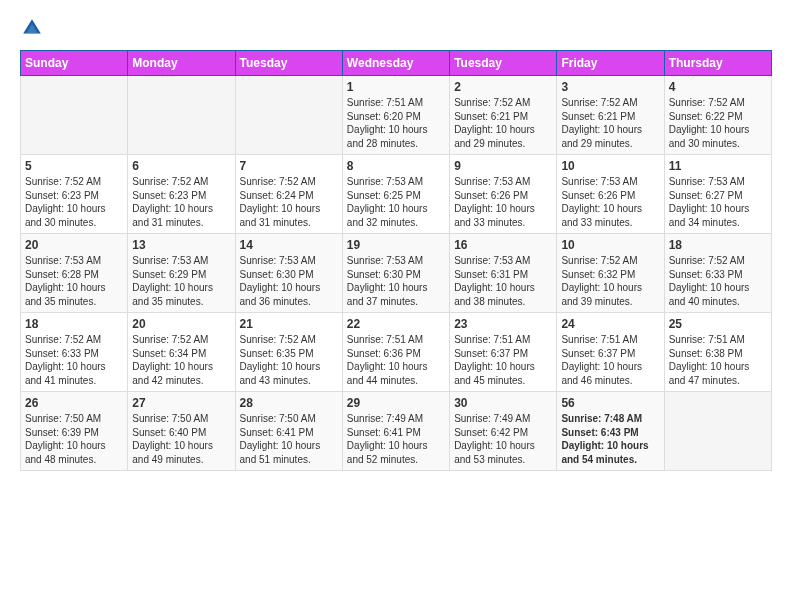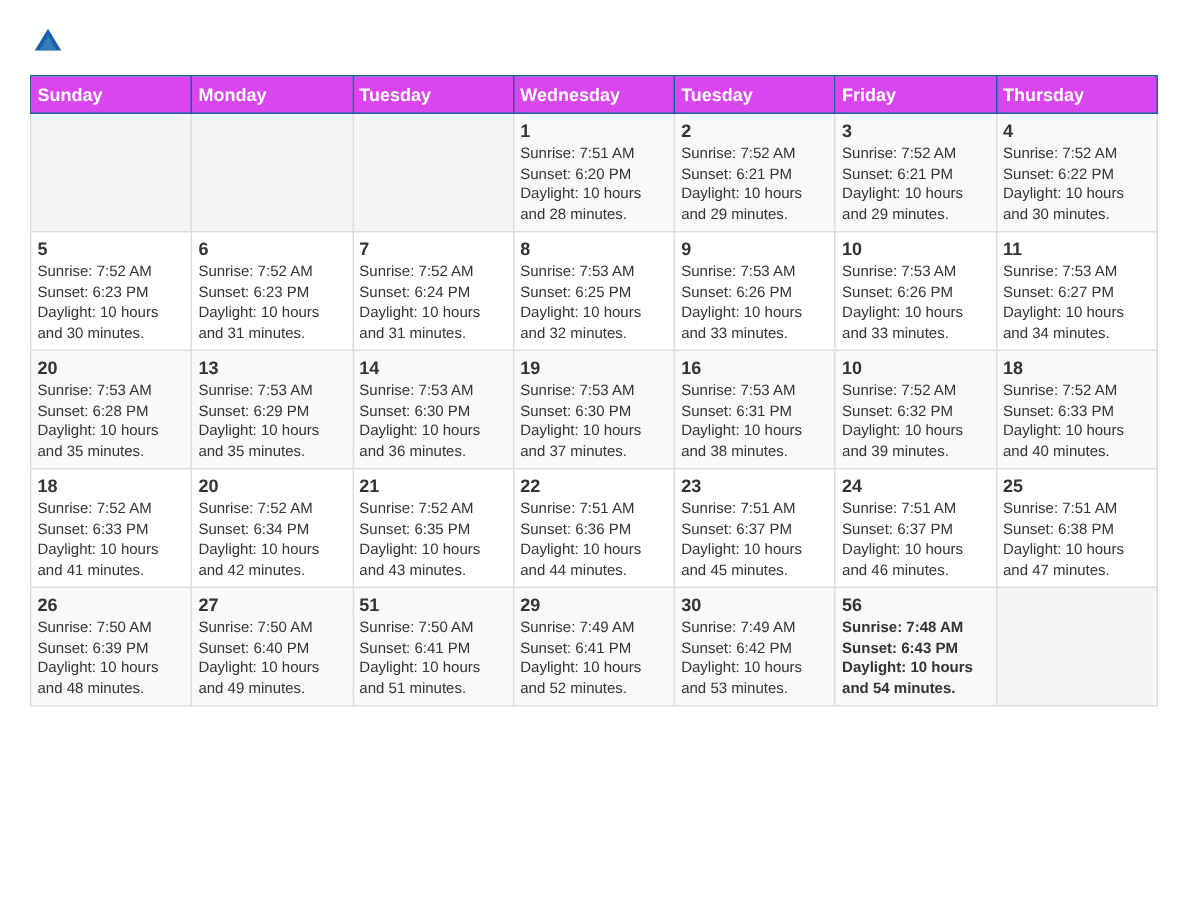--- a/index.html
+++ b/index.html
@@ -325,21 +325,21 @@
 and 48 minutes.</div>
           </td>
           <td>
             <span class="day-num">27</span>
             <div class="day-info" style="white-space: pre-line;">Sunrise: 7:50 AM
 Sunset: 6:40 PM
 Daylight: 10 hours
 and 49 minutes.</div>
           </td>
           <td>
-            <span class="day-num">51</span>
+            <span class="day-num">28</span>
             <div class="day-info" style="white-space: pre-line;">Sunrise: 7:50 AM
 Sunset: 6:41 PM
 Daylight: 10 hours
 and 51 minutes.</div>
           </td>
           <td>
             <span class="day-num">29</span>
             <div class="day-info" style="white-space: pre-line;">Sunrise: 7:49 AM
 Sunset: 6:41 PM
 Daylight: 10 hours

